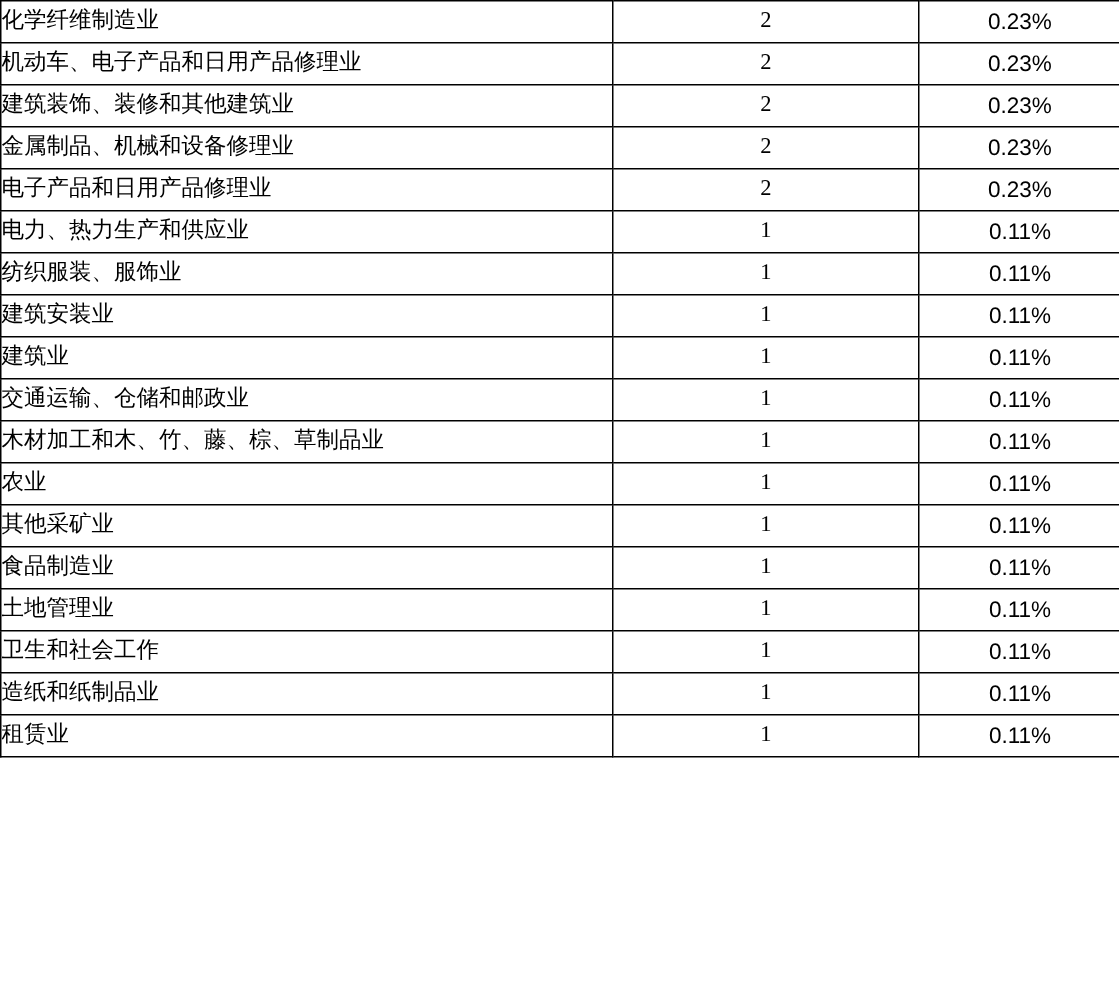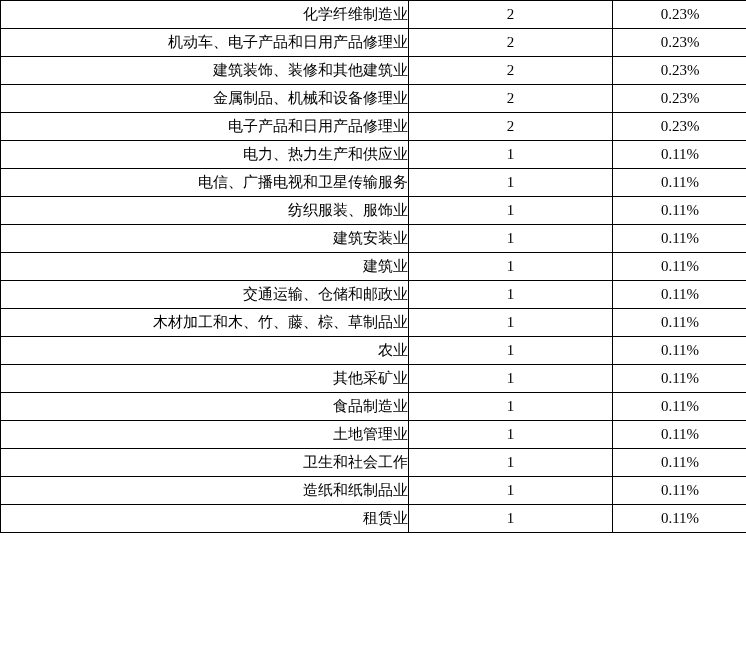--- a/index.html
+++ b/index.html
@@ -24,31 +24,31 @@
     height: 27px;
     padding: 0;
     font-size: 15px;
     line-height: 25px;
     vertical-align: middle;
     white-space: nowrap;
     overflow: hidden;
   }
   #industry-table td.col-name {
     width: 407px;
-    text-align: right;
+    text-align: left;
   }
   #industry-table td.col-count {
     width: 203px;
     text-align: center;
     font-family: "Liberation Serif", "DejaVu Serif", serif;
   }
   #industry-table td.col-pct {
     width: 134px;
     text-align: center;
-    font-family: Liberation Serif, serif;
+    font-family: Liberation Sans, sans-serif;
   }
   
   #industry-table tr:first-child td {
     border-top: 1px solid #000000;
   }
 </style>
 </head>
 <body>
 
 <table id="industry-table">
@@ -73,25 +73,20 @@
         <td class="col-count">2</td>
         <td class="col-pct">0.23%</td>
       </tr>
       <tr>
         <td class="col-name">电子产品和日用产品修理业</td>
         <td class="col-count">2</td>
         <td class="col-pct">0.23%</td>
       </tr>
       <tr>
         <td class="col-name">电力、热力生产和供应业</td>
-        <td class="col-count">1</td>
-        <td class="col-pct">0.11%</td>
-      </tr>
-      <tr>
-        <td class="col-name">电信、广播电视和卫星传输服务</td>
         <td class="col-count">1</td>
         <td class="col-pct">0.11%</td>
       </tr>
       <tr>
         <td class="col-name">纺织服装、服饰业</td>
         <td class="col-count">1</td>
         <td class="col-pct">0.11%</td>
       </tr>
       <tr>
         <td class="col-name">建筑安装业</td>

